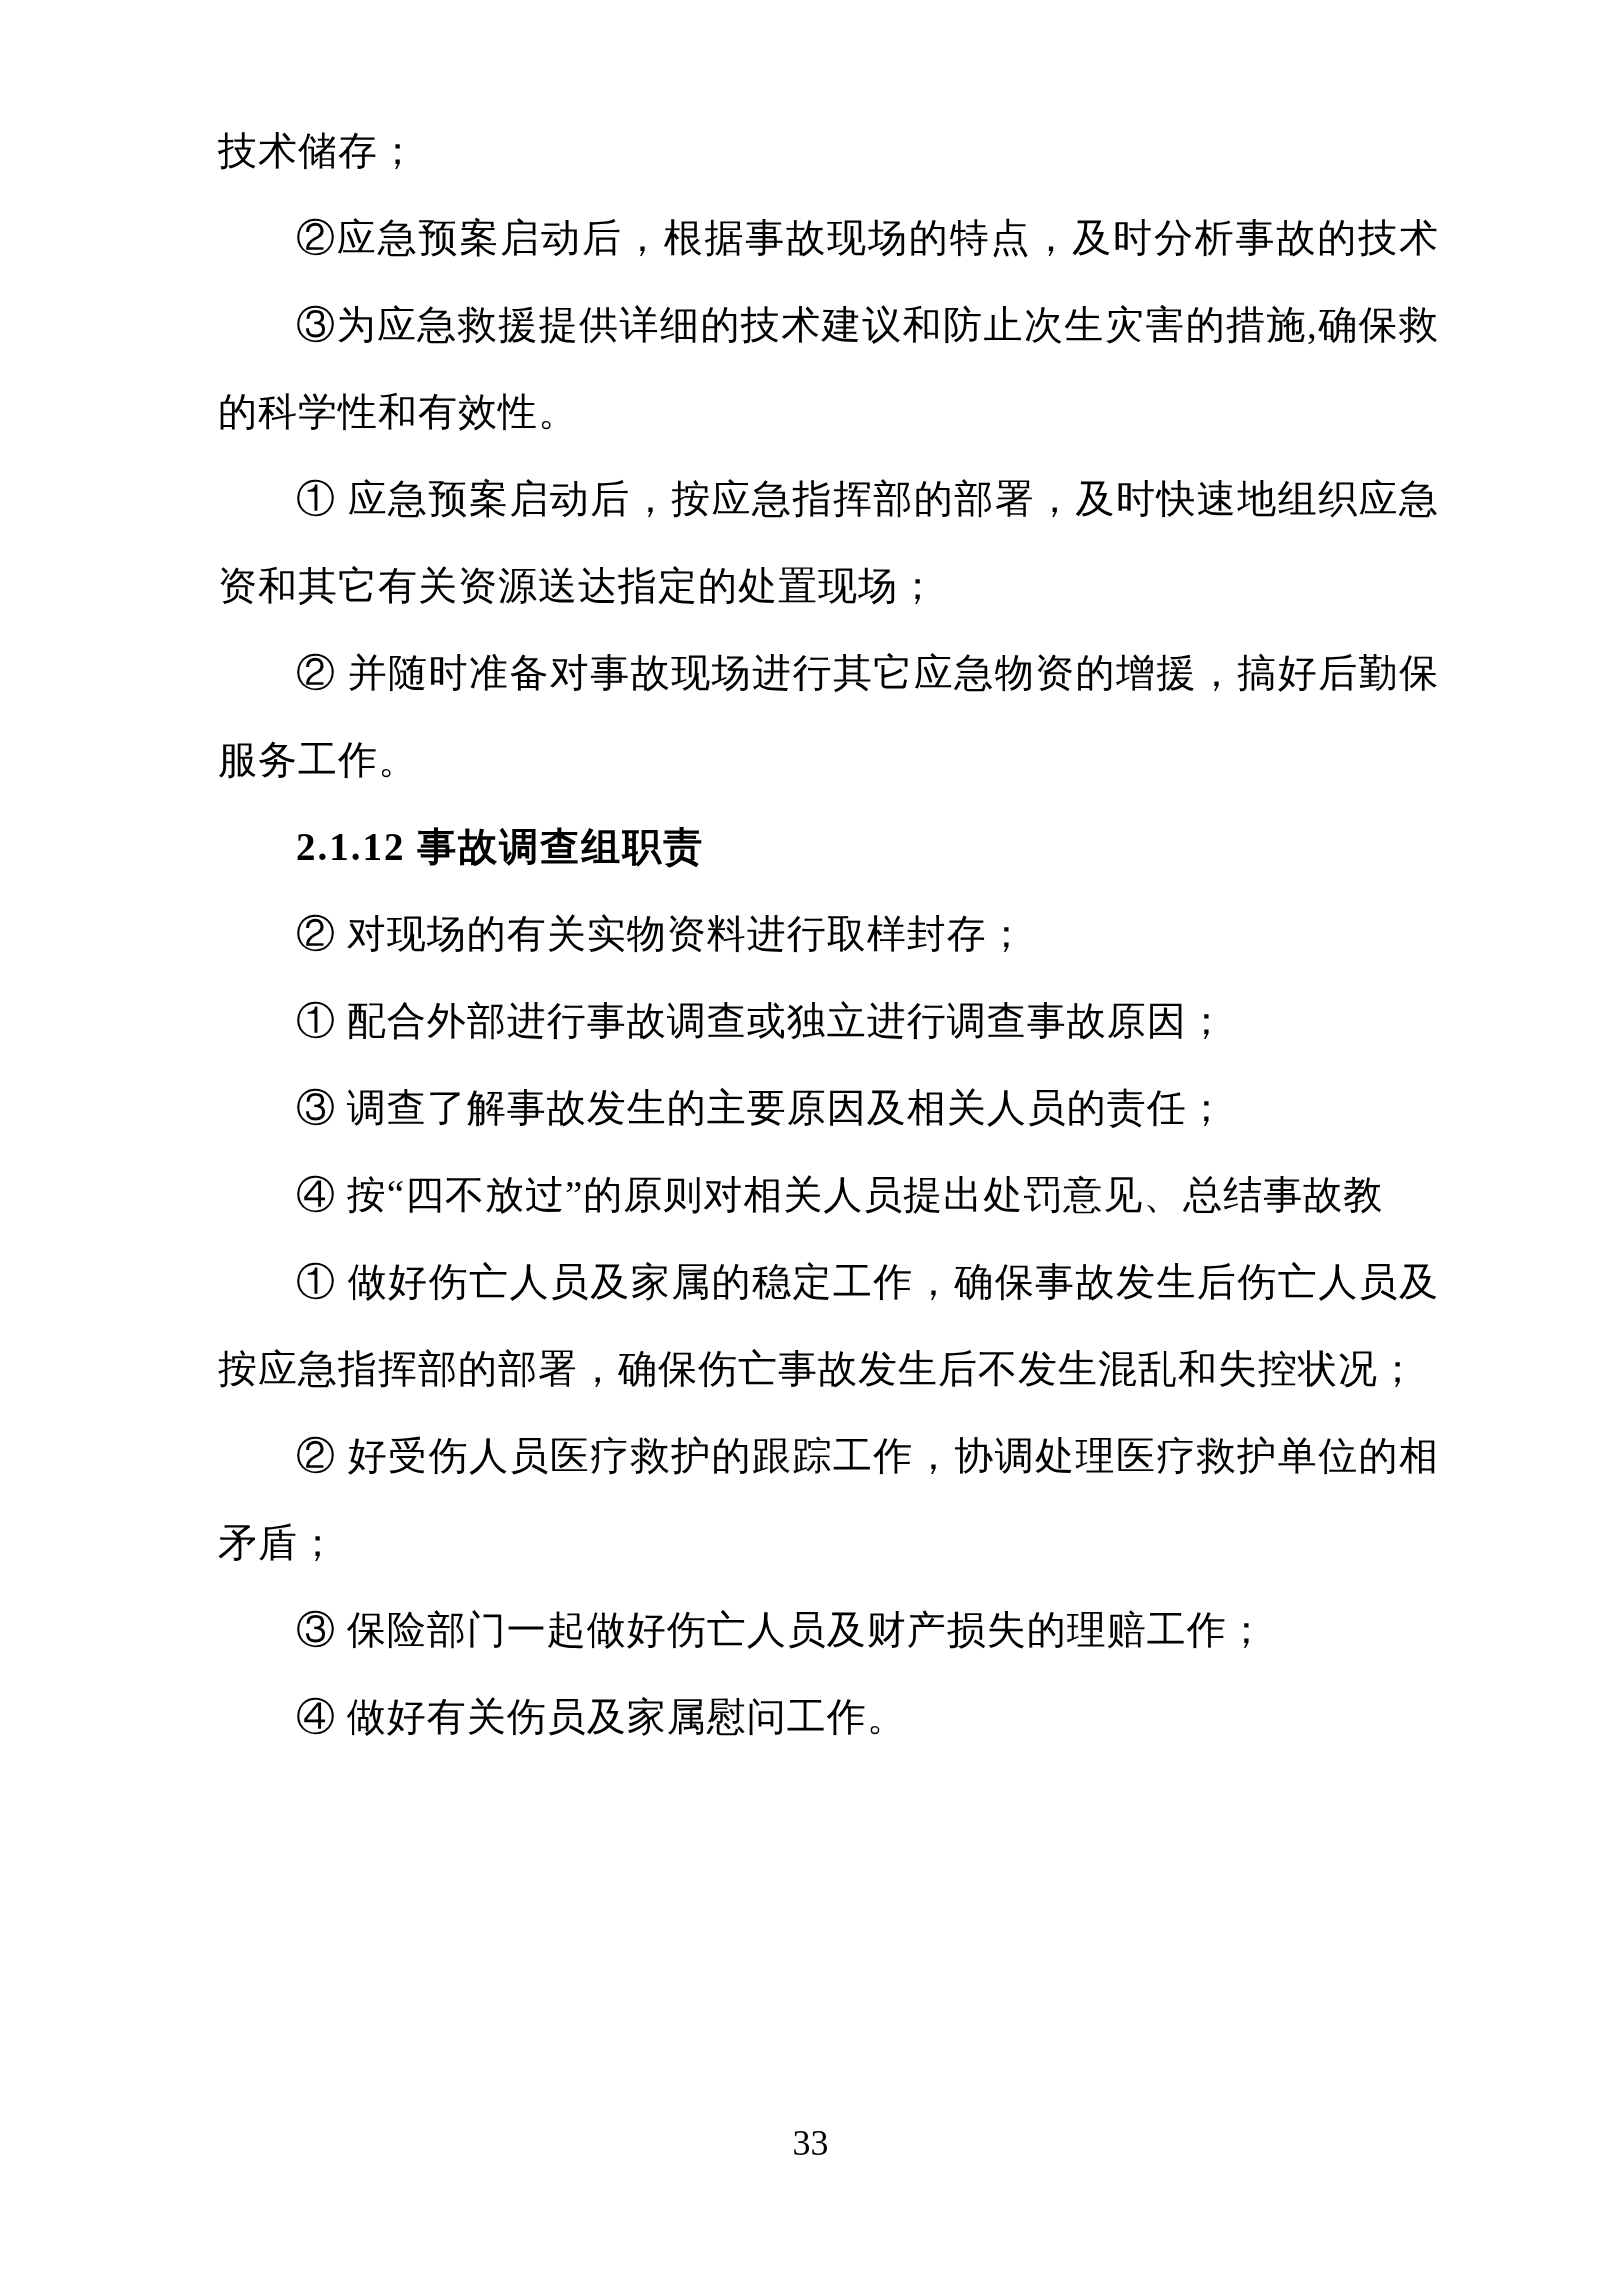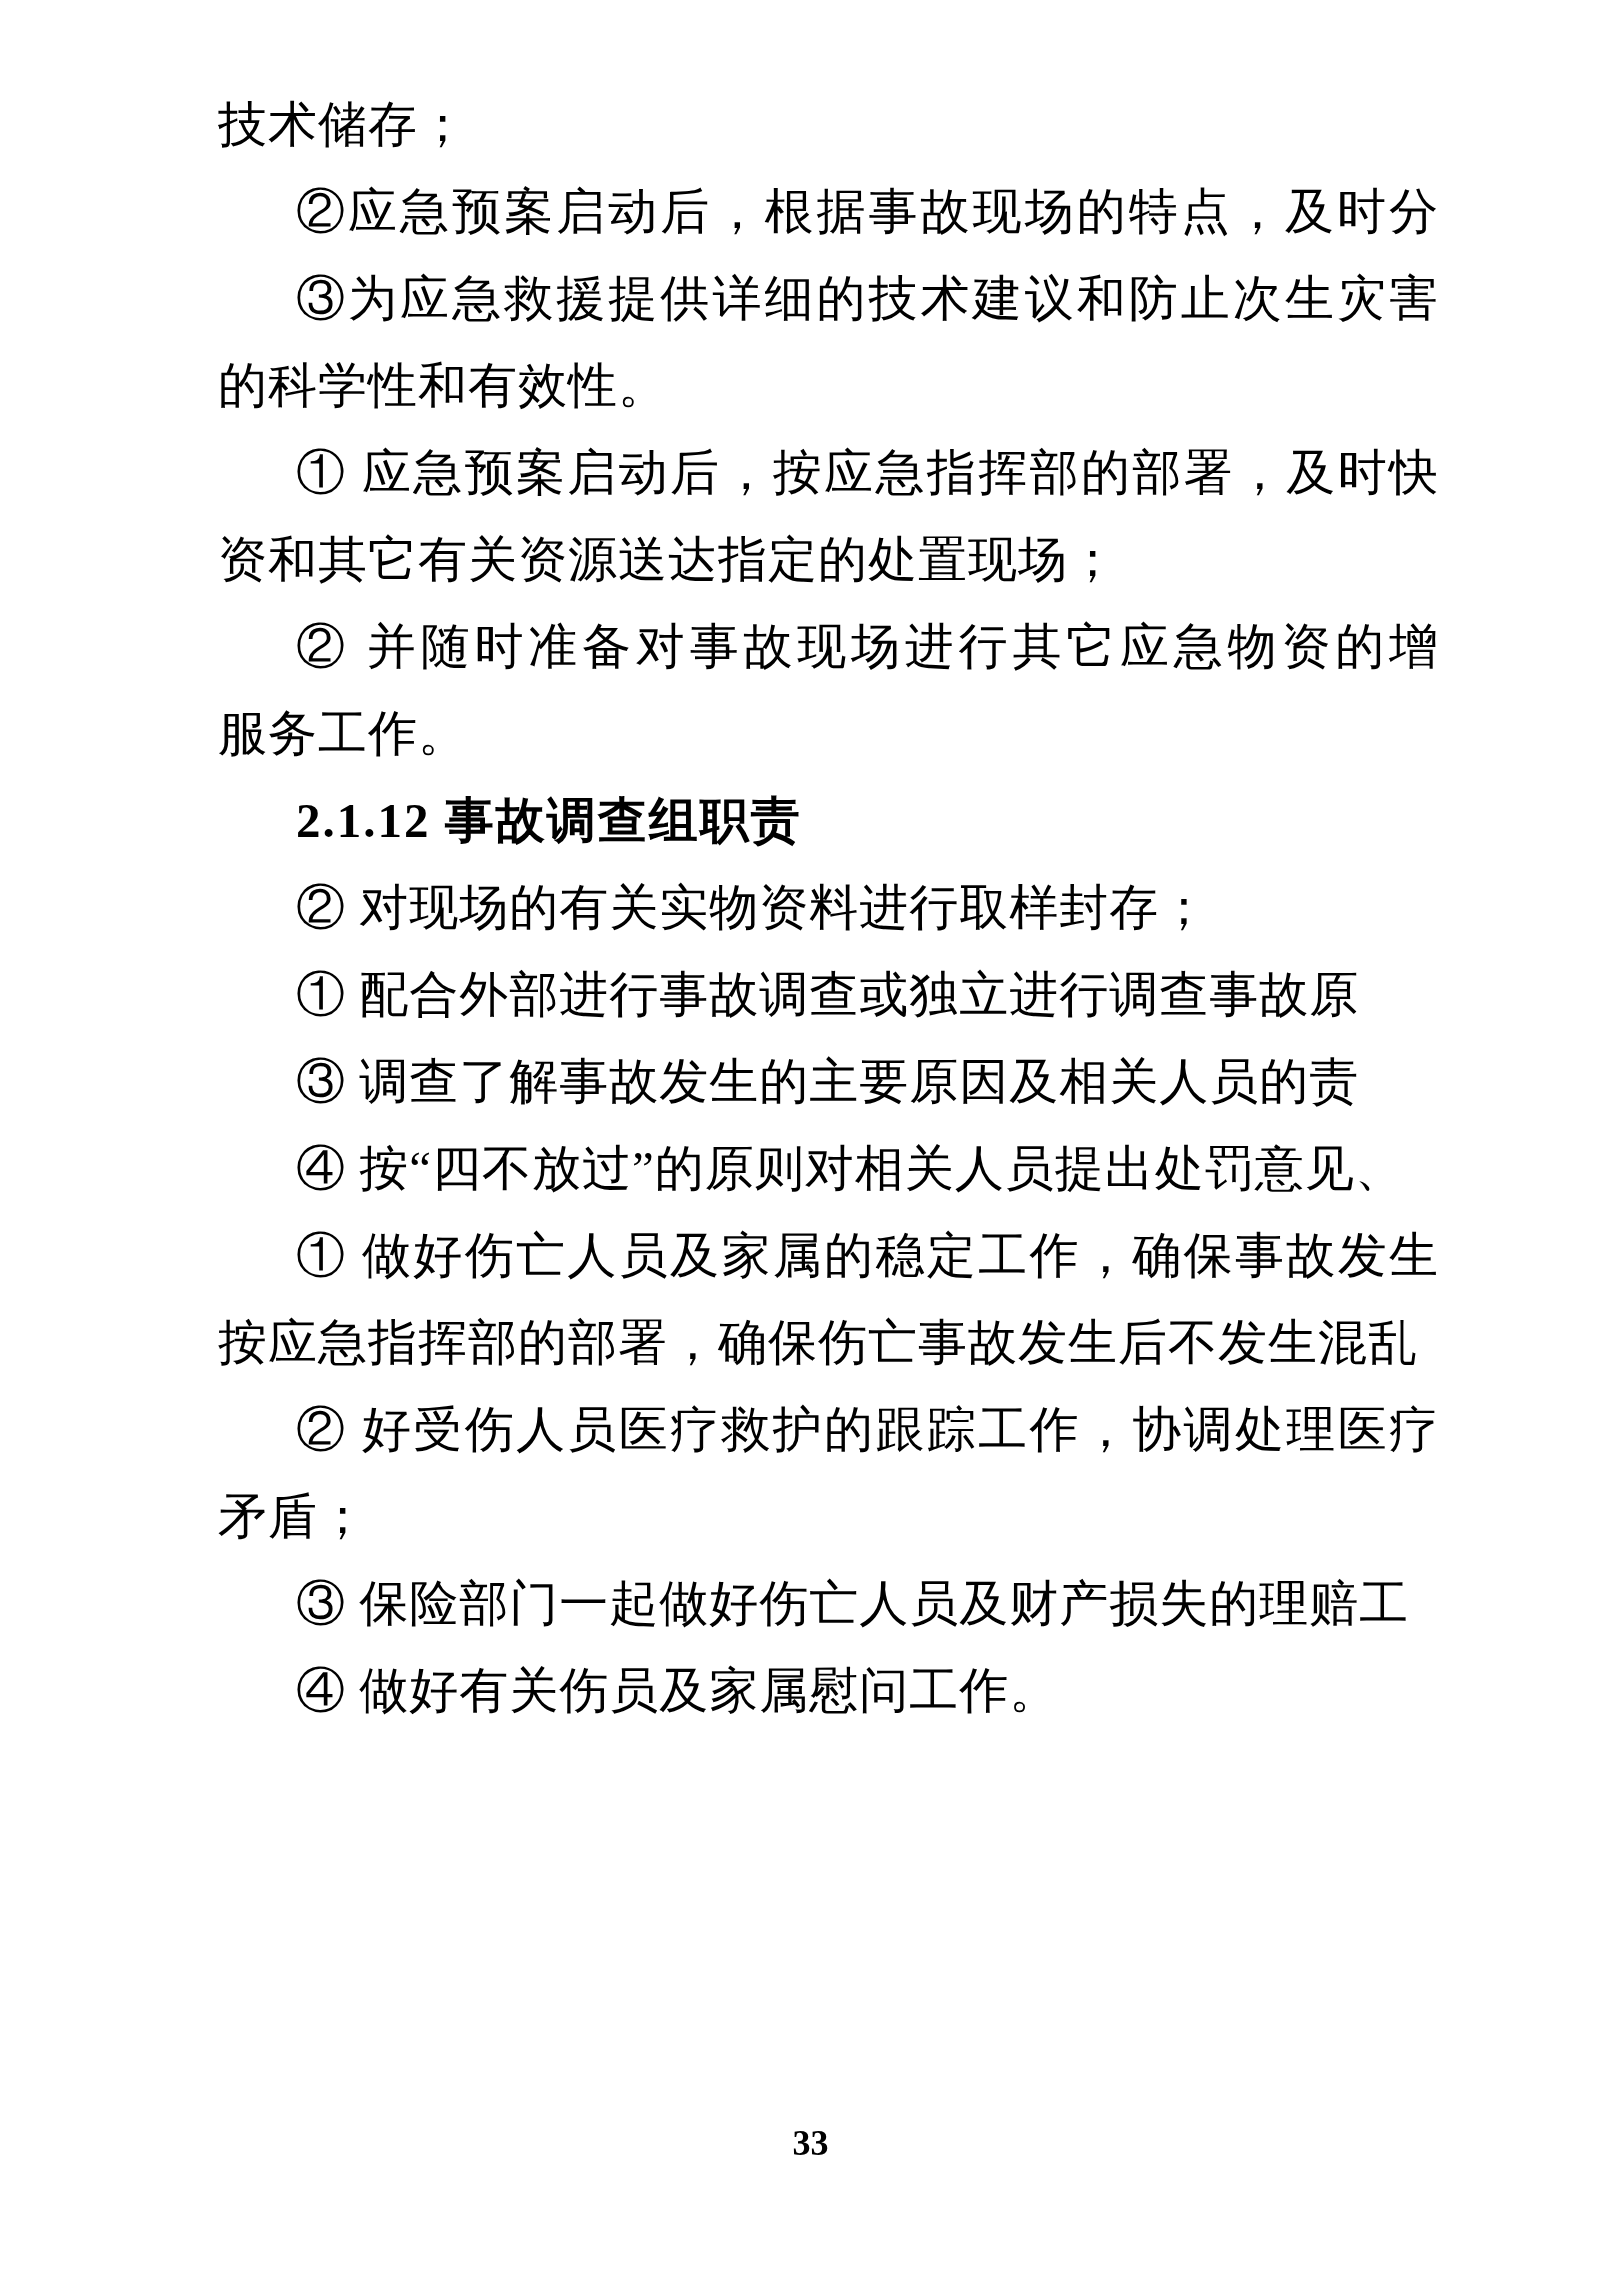--- a/index.html
+++ b/index.html
@@ -14,22 +14,22 @@
     background: #ffffff;
     color: #000000;
     font-family: "Liberation Serif", "DejaVu Serif", serif;
     overflow: hidden;
   }
   .content {
     position: absolute;
     left: 218px;
     top: 0;
     width: 1221px;
-    padding-top: 81px;
-    font-size: 49px;
+    padding-top: 107px;
+    font-size: 39px;
     line-height: 87px;
     letter-spacing: 1px;
     text-align: left;
     white-space: normal;
   }
   .line {
     height: 87px;
     overflow: hidden;
   }
   .line.indent {
@@ -45,21 +45,20 @@
   }
   .page-number {
     position: absolute;
     top: 2119px;
     left: 0;
     width: 100%;
     text-align: center;
     font-size: 36px;
     line-height: 49px;
     letter-spacing: 0;
-    font-weight: bold;
   }
 </style>
 </head>
 <body>
 
 <div class="page">
   <div class="content">
     <div class="line">技术储存；</div>
     <div class="line indent full">②应急预案启动后，根据事故现场的特点，及时分析事故的技术方面</div>
     <div class="line indent full">③为应急救援提供详细的技术建议和防止次生灾害的措施,确保救援</div>

